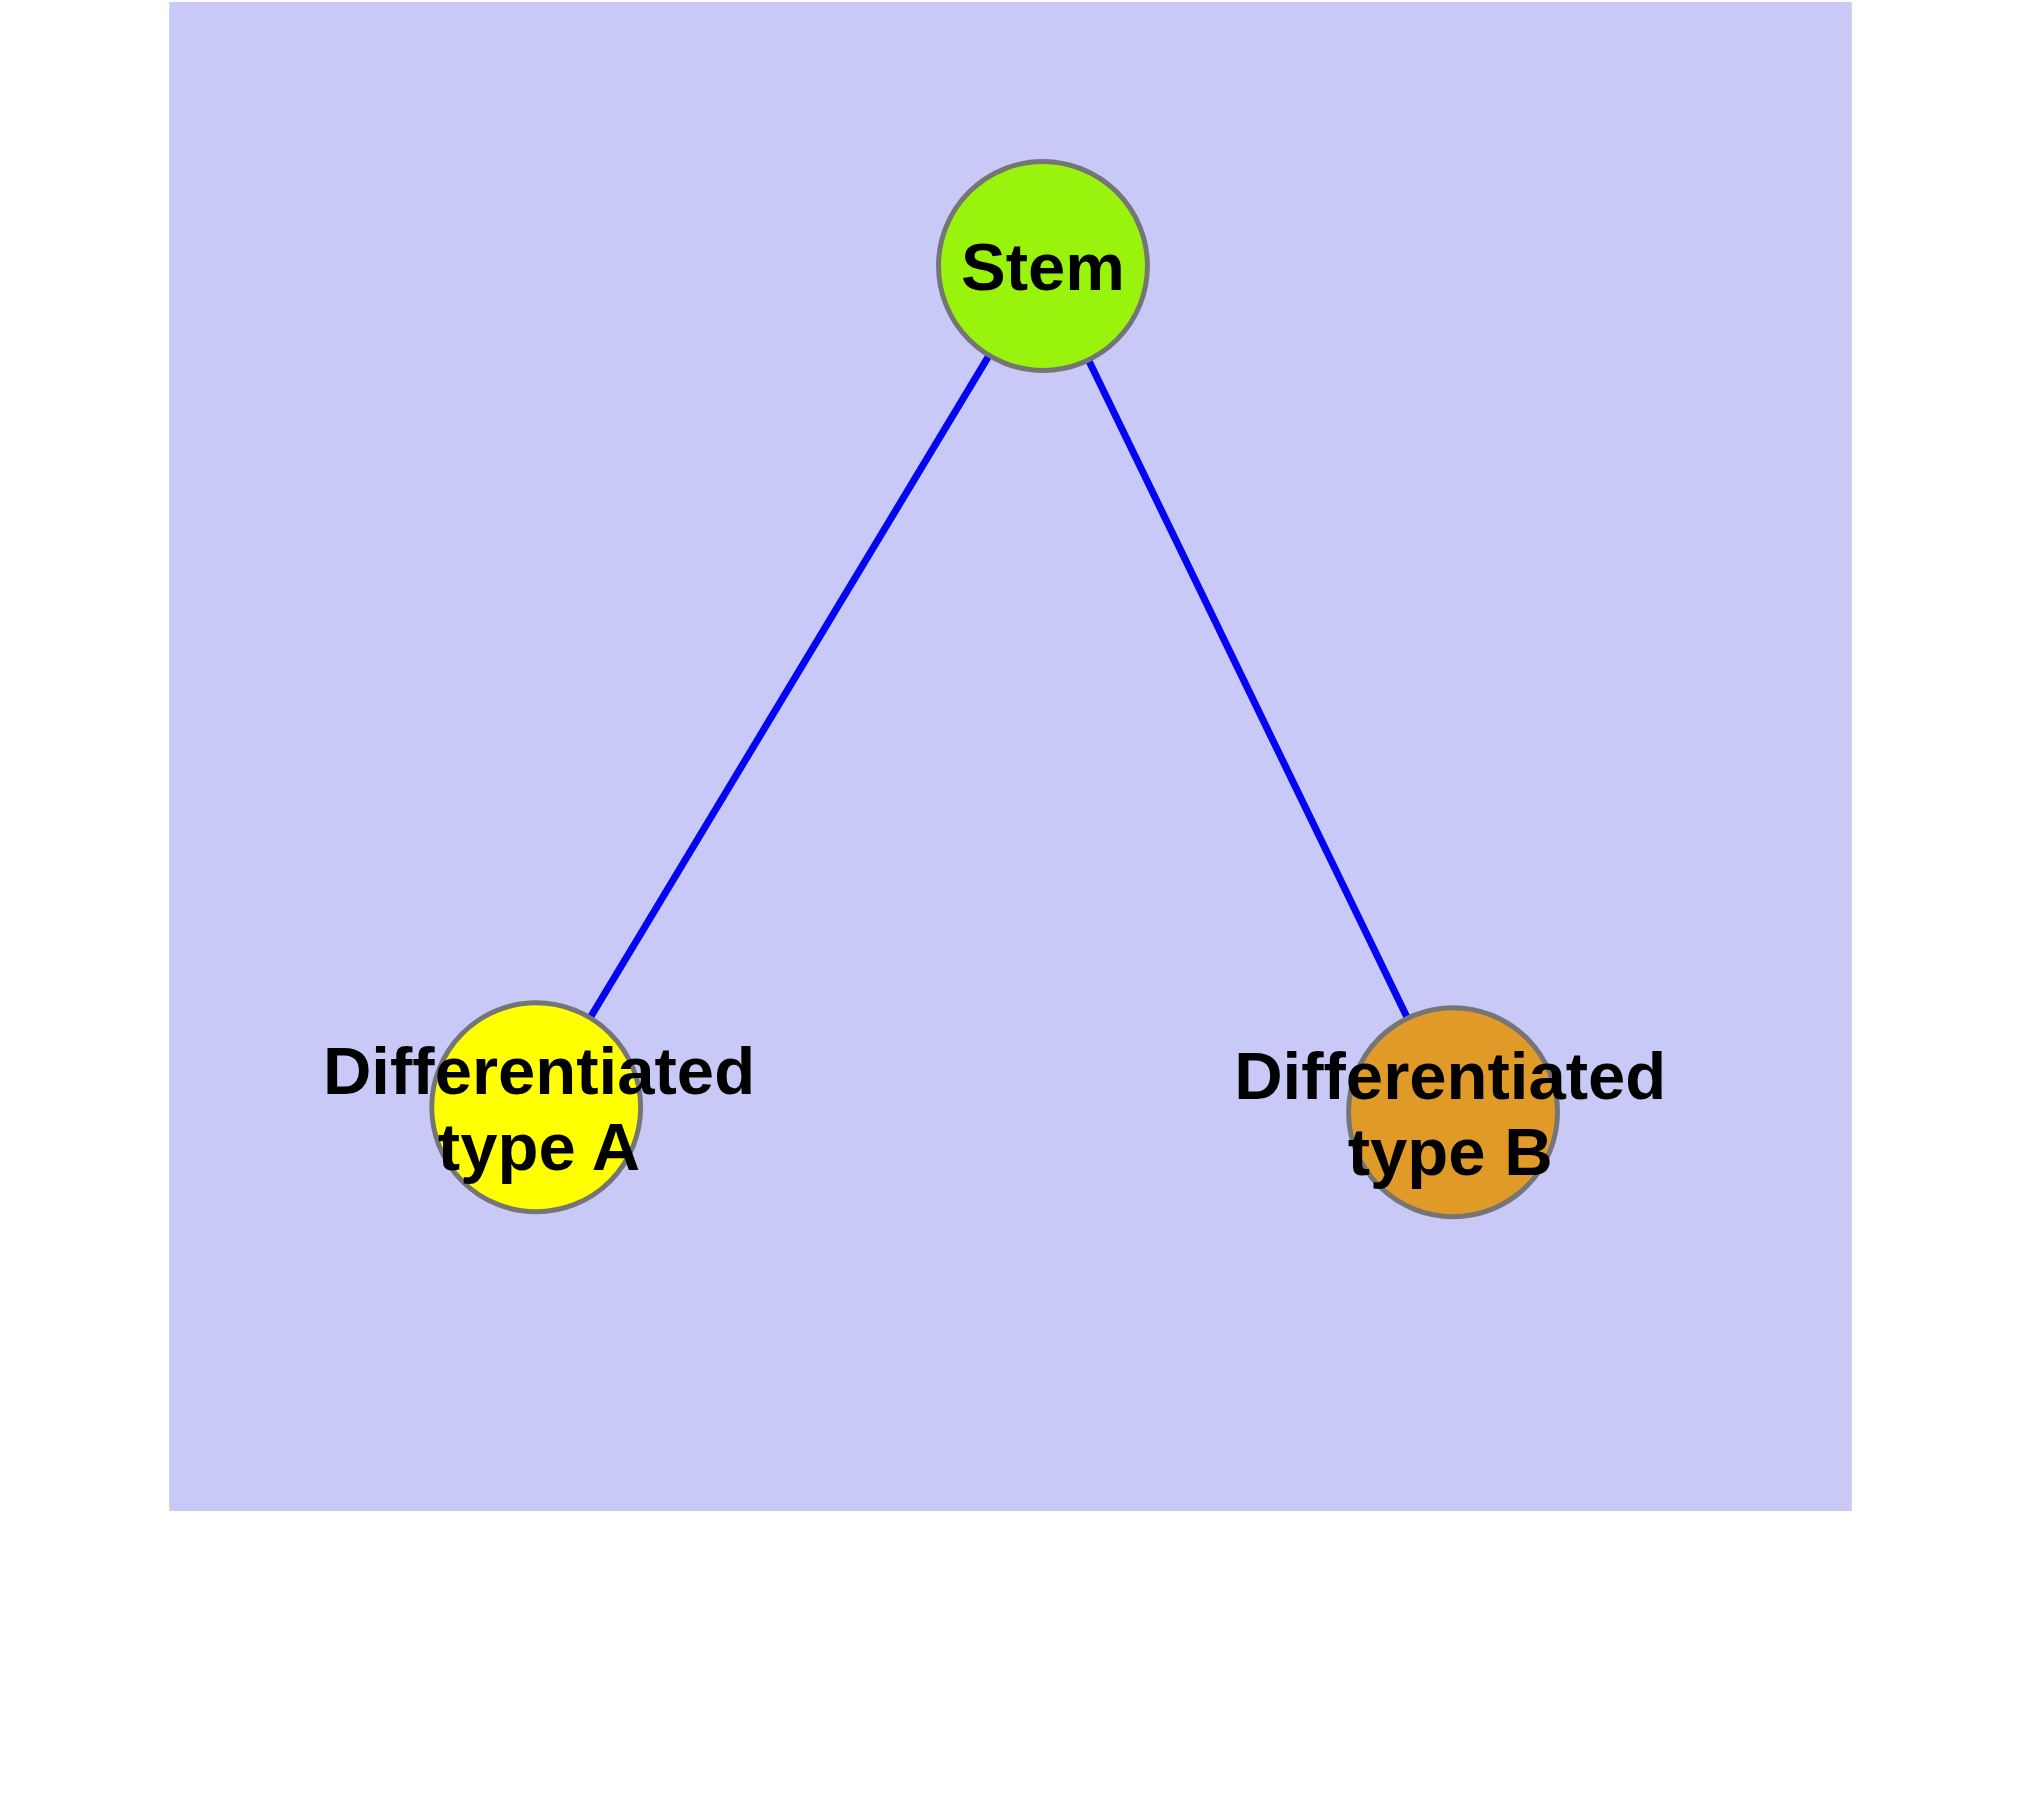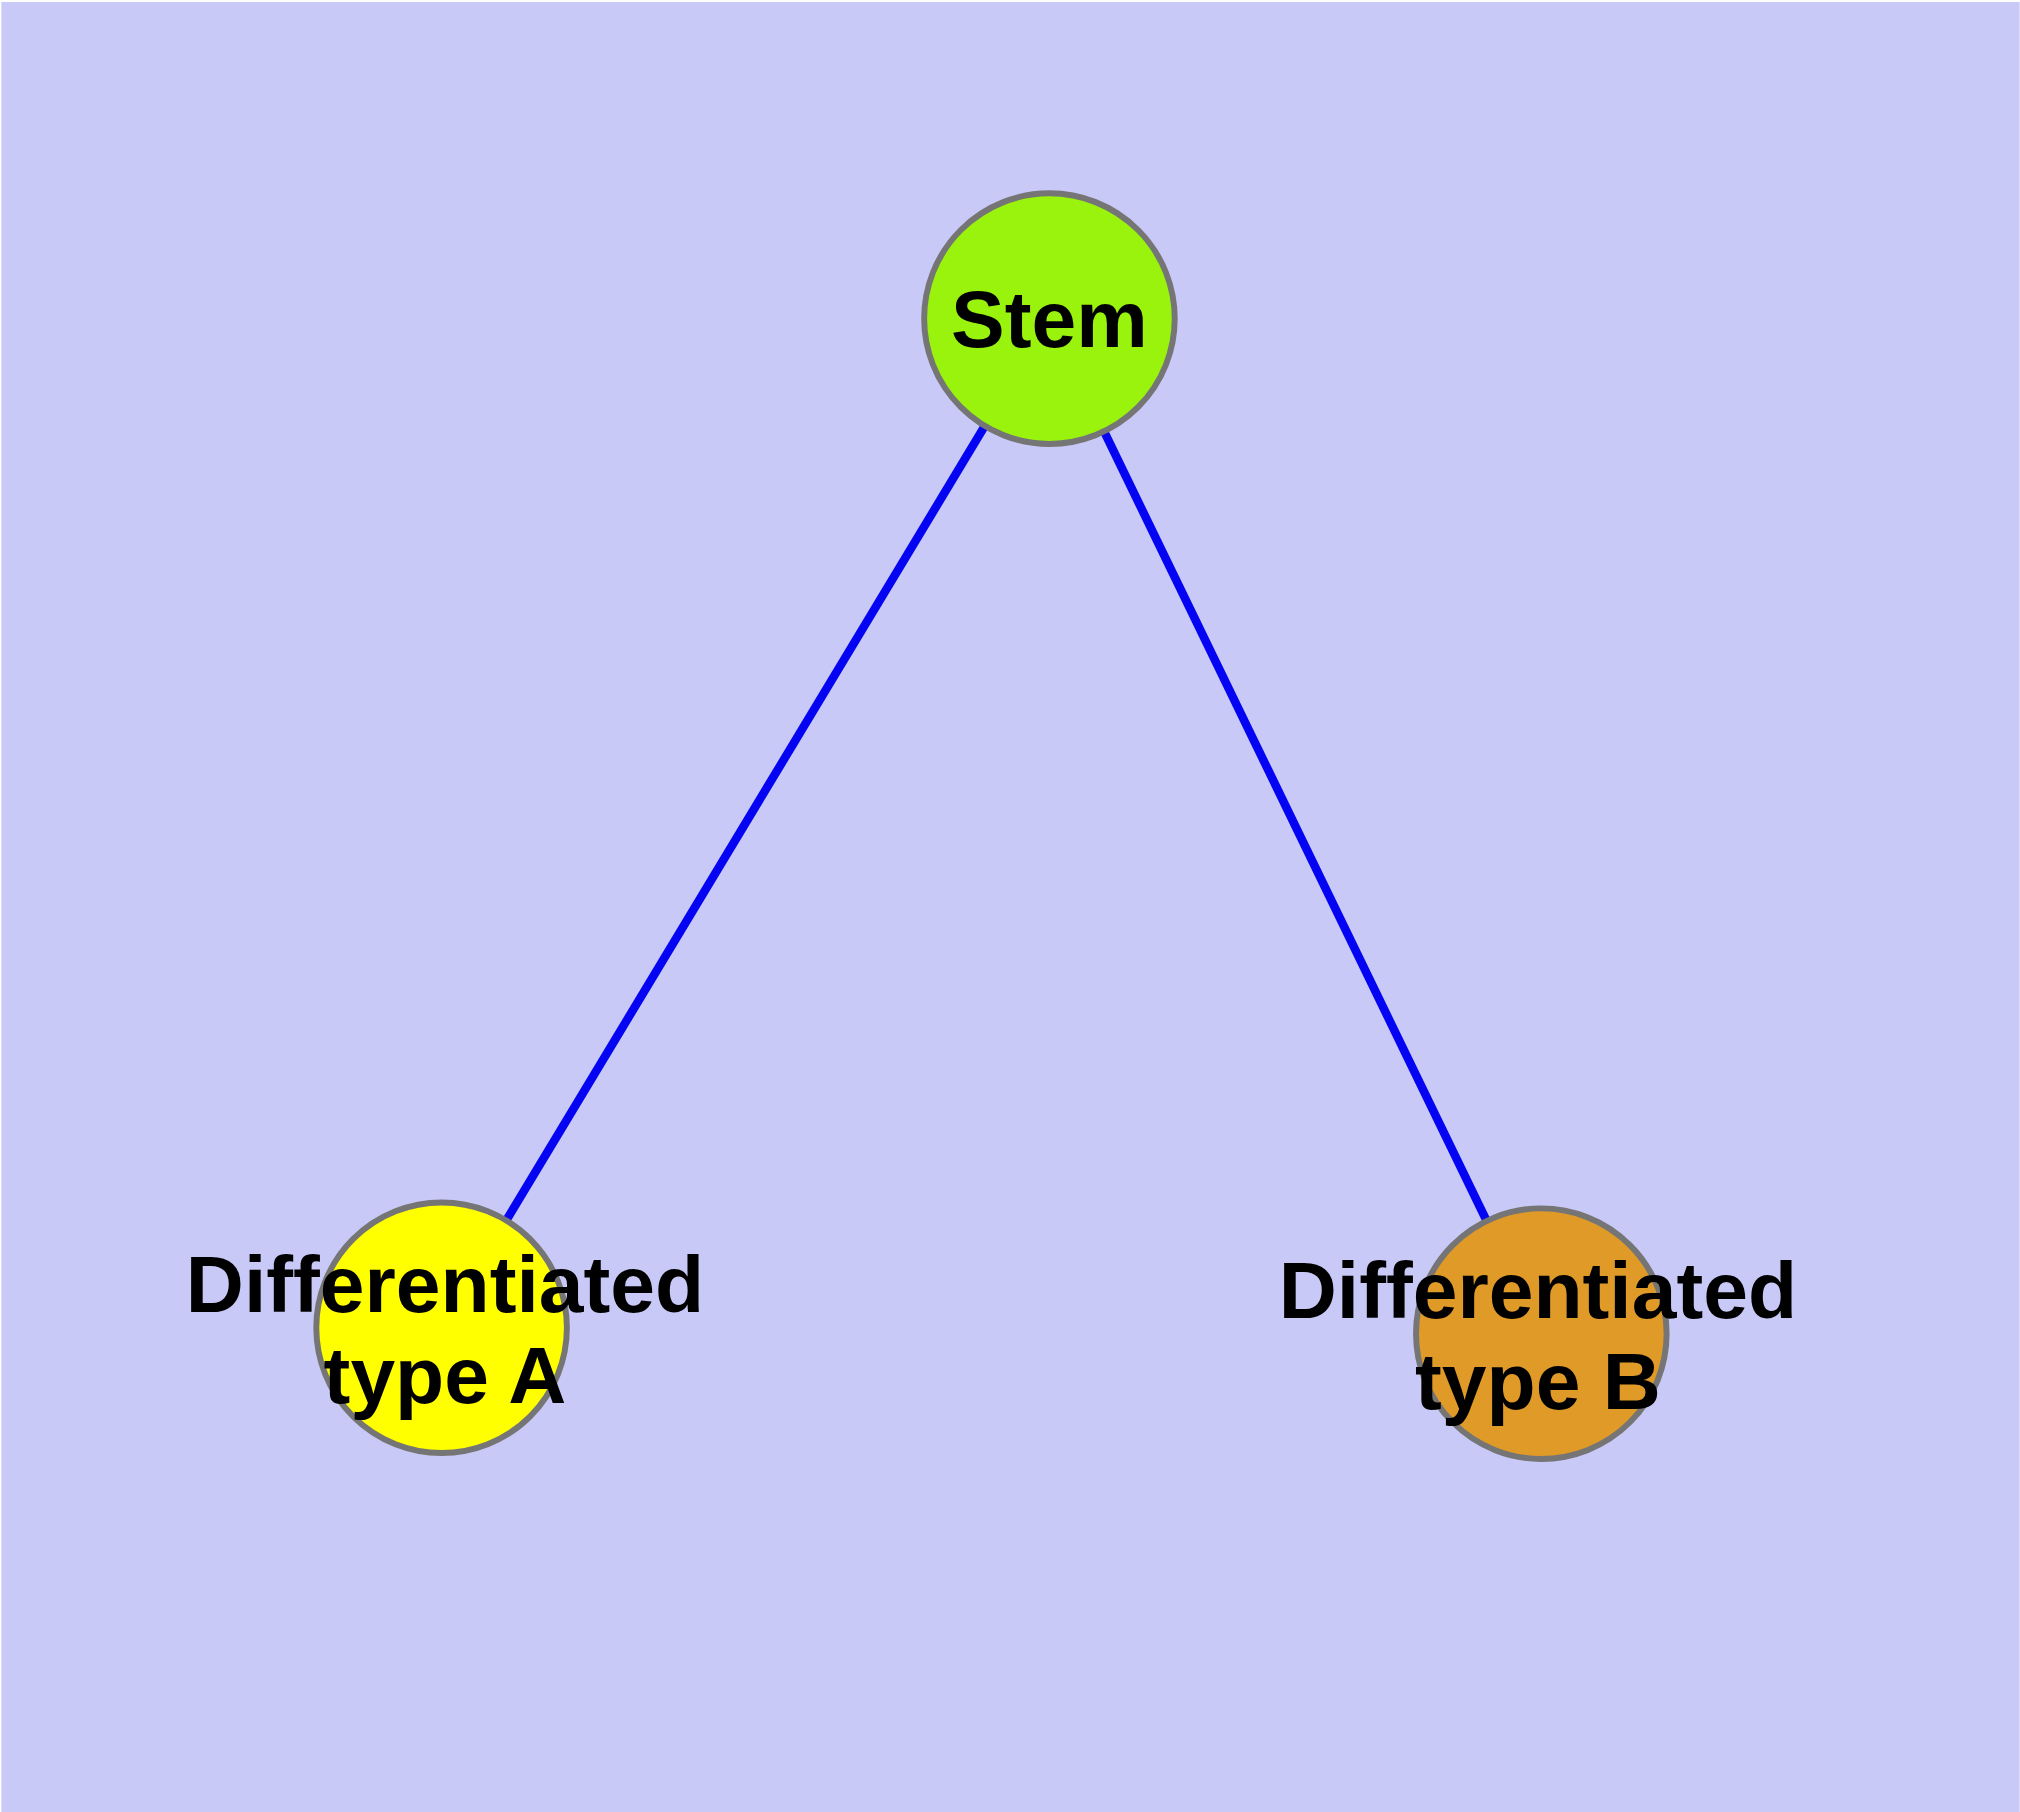--- a/index.html
+++ b/index.html
@@ -4,21 +4,21 @@
 <style>
   html, body {
     margin: 0;
     padding: 0;
     background: #ffffff;
     font-family: "Liberation Sans", sans-serif;
   }
   .canvas {
     position: relative;
     width: 2021px;
-    height: 1812px;
+    height: 1511px;
     border-top: 2.5px solid #fdfdfe;
     box-sizing: border-box;
     overflow: hidden;
   }
   svg.graph {
     display: block;
     width: 100%;
     height: 100%;
   }
   .edge {

